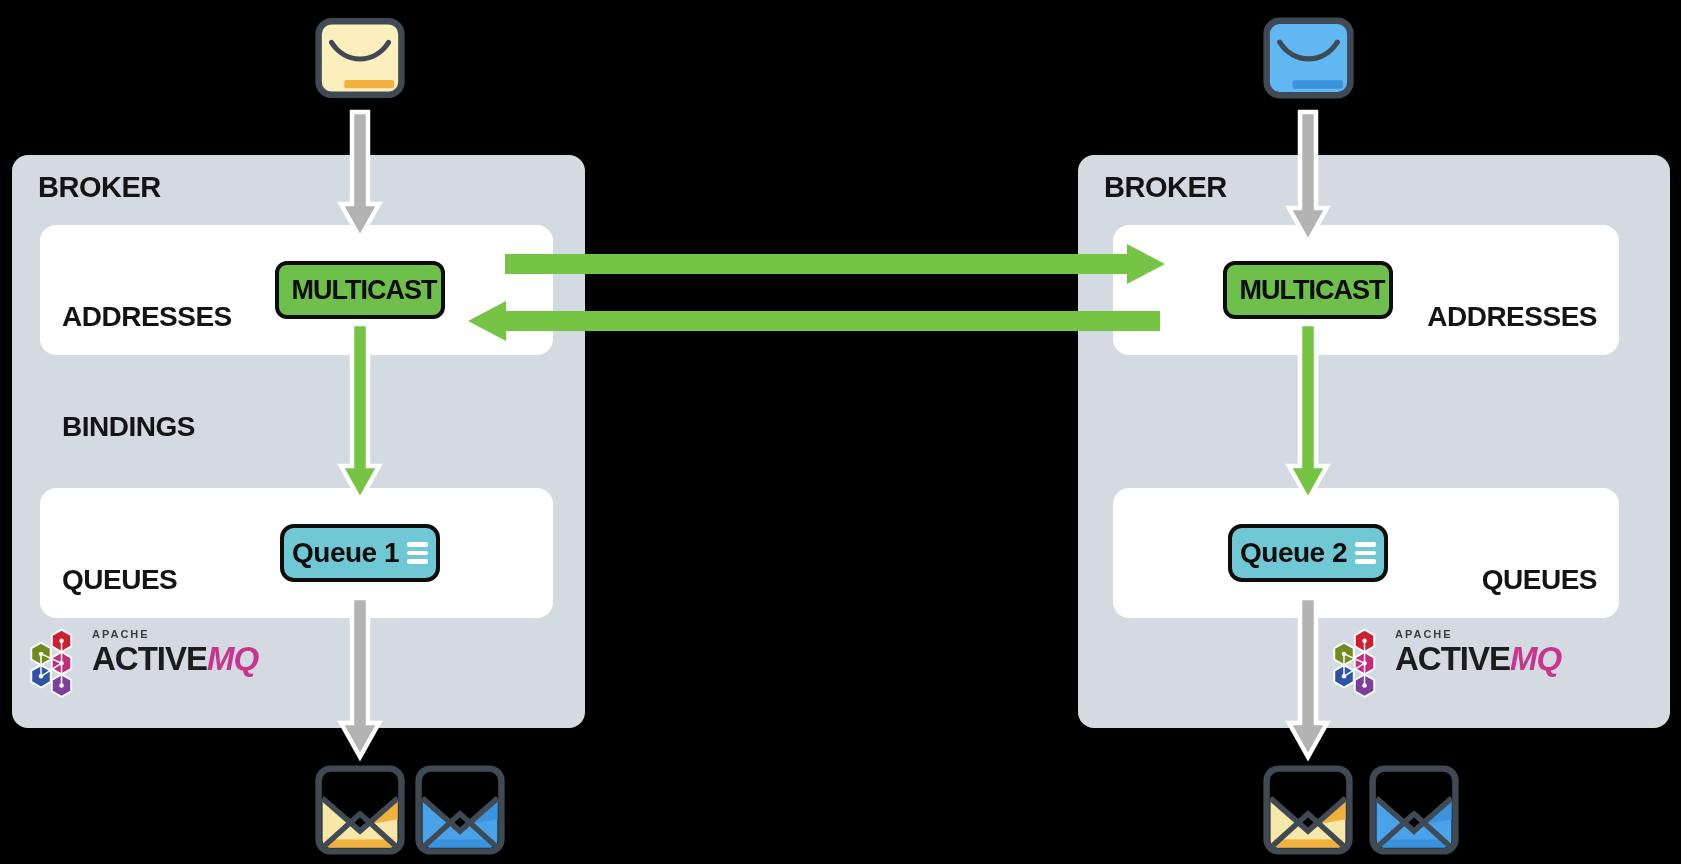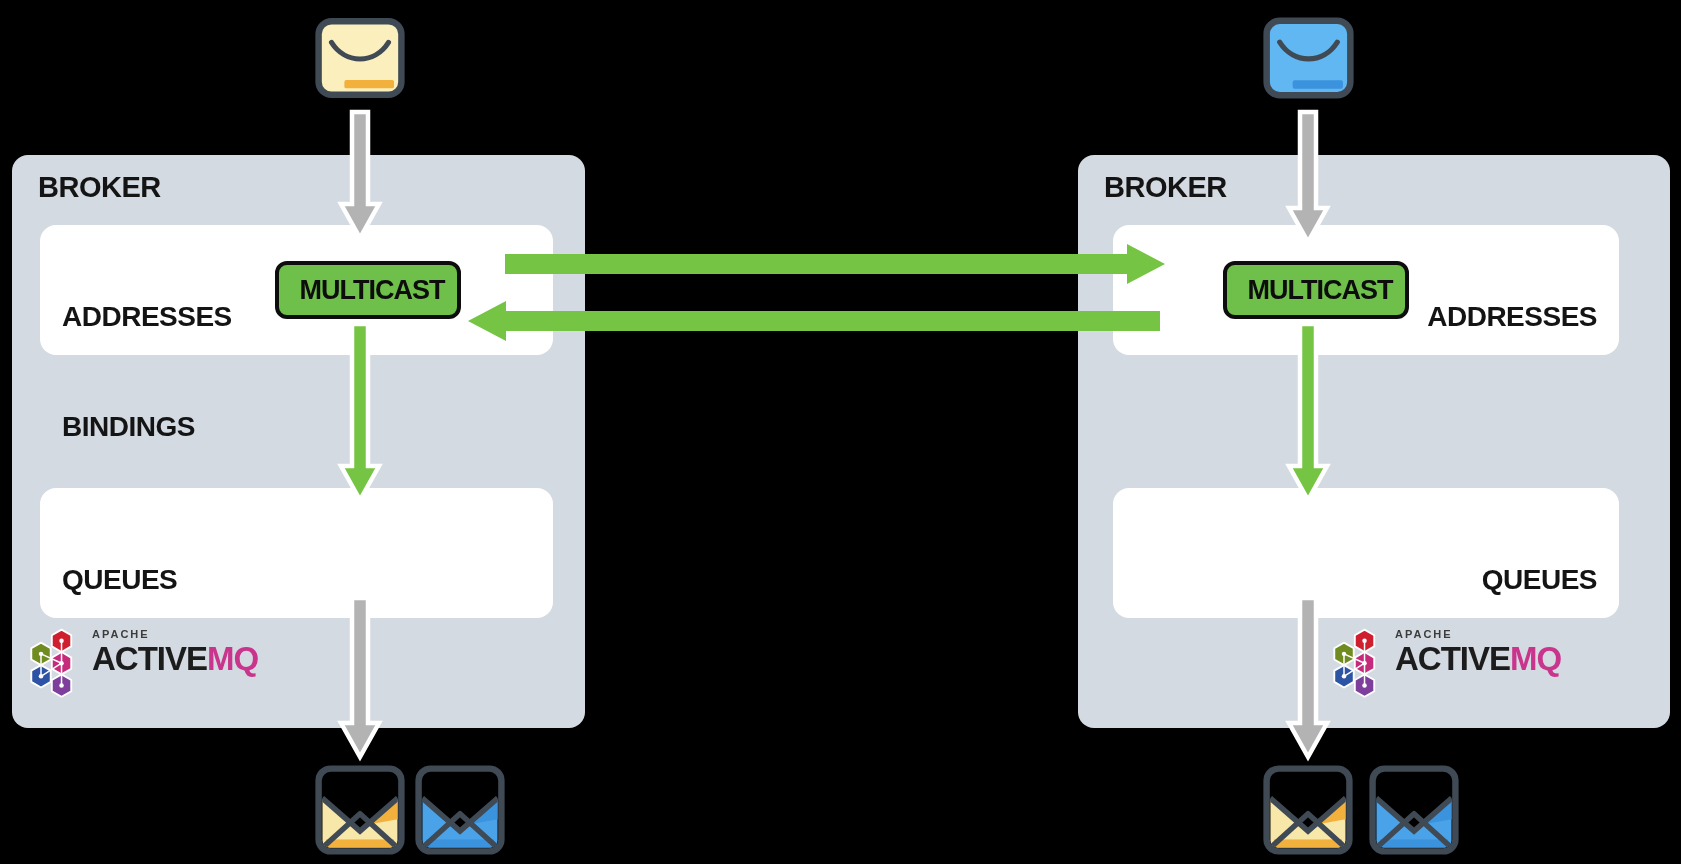--- a/index.html
+++ b/index.html
@@ -22,38 +22,38 @@
   .panel-label { position:absolute; top:50%; transform:translateY(-50%); font-size:28px;
                  font-weight:700; letter-spacing:-0.5px; color:var(--text_dark,#141414); white-space:nowrap;margin-top:27px; }
   .broker-left  .panel-label { left:22px; }
   .broker-right .panel-label { right:22px; }
 
   .bindings-label { position:absolute; left:50px; top:256px; font-size:28px; font-weight:700;
                     letter-spacing:-0.5px; color:var(--text_dark,#141414);text-align:right; }
 
   .node { position:absolute; height:58px; display:flex; align-items:center; justify-content:center;
           border:4px solid #0d0d0d; box-sizing:border-box; font-weight:700; color:#0d0d0d; white-space:nowrap; }
-  .node.green { background:var(--node_green,#6ec04b); border-radius:12px; width:186px; top:36px;
+  .node.green { background:var(--node_green,#6ec04b); border-radius:12px; width:170px; top:36px;
                 font-size:27px; letter-spacing:-1px;padding-left:8px; }
   .node.teal  { background:var(--node_teal,#6fc8d3); border-radius:14px; width:160px; top:36px;
                 font-size:28px; letter-spacing:-0.5px; gap:8px; }
   .broker-left  .node.green { left:235px; }
   .broker-right .node.green { left:110px; }
   .broker-left  .node.teal  { left:240px; }
   .broker-right .node.teal  { left:115px; }
 
   .menu-icon { display:flex; flex-direction:column; gap:4px; }
   .menu-icon i { display:block; width:21px; height:4.5px; background:#fff; border-radius:2px; }
 
   .logo { position:absolute; display:flex; gap:9px; }
   .broker-left  .logo { left:15px;  top:473px; }
   .broker-right .logo { left:252px; top:473px; }
   .logo-apache { font-size:11px; letter-spacing:2px; font-weight:700; color:#3c3c3c; margin-bottom:2px; }
   .logo-name { font-size:33px; font-weight:700; letter-spacing:-1px; line-height:1; color:#1c1c1c; }
-  .logo-name .mq { color:var(--logo_pink,#c9348c); }
+  .logo-name .mq { color:var(--logo_pink,#c9348c);font-style:italic; }
 
   .env { position:absolute; }
   .env-producer-left  { left:314px;  top:16px; width:92px; height:84px; }
   .env-producer-right { left:1262px; top:16px; width:93px; height:84px; }
   .env-consumer { top:763px; width:92px; height:94px; }
   .env-cl1 { left:314px; }  .env-cl2 { left:414px; }
   .env-cr1 { left:1262px; } .env-cr2 { left:1368px; }
 
   .env-body-y { fill:var(--env_yellow,#fbf0bd); }
   .env-body-b { fill:var(--env_blue,#61b7f2); }
@@ -97,20 +97,28 @@
 
     <div class="panel addresses">
       <div class="panel-label">ADDRESSES</div>
       <div class="node green">MULTICAST</div>
     </div>
 
     <div class="bindings-label">BINDINGS</div>
 
     <div class="panel queues">
       <div class="panel-label">QUEUES</div>
+      <div class="node teal">
+        <span>Queue 1</span>
+        <span class="menu-icon">
+            <i></i>
+            <i></i>
+            <i></i>
+          </span>
+      </div>
     </div>
 
     <div class="logo">
       <svg width="56" height="76" viewBox="0 0 60 80">
         <g stroke="#fff" stroke-width="2" stroke-linejoin="round">
           <polygon points="37,1 47.4,7 47.4,19 37,25 26.6,19 26.6,7" fill="#cf1f2f"></polygon>
           <polygon points="15,15 25.4,21 25.4,33 15,39 4.6,33 4.6,21" fill="#708b1f"></polygon>
           <polygon points="37,25 47.4,31 47.4,43 37,49 26.6,43 26.6,31" fill="#c62b7b"></polygon>
           <polygon points="15,39 25.4,45 25.4,57 15,63 4.6,57 4.6,45" fill="#2d53a5"></polygon>
           <polygon points="37,49 47.4,55 47.4,67 37,73 26.6,67 26.6,55" fill="#7e3f9c"></polygon>
@@ -140,20 +148,28 @@
   <div class="broker broker-right">
     <div class="broker-title">BROKER</div>
 
     <div class="panel addresses">
       <div class="panel-label">ADDRESSES</div>
       <div class="node green">MULTICAST</div>
     </div>
 
     <div class="panel queues">
       <div class="panel-label">QUEUES</div>
+      <div class="node teal">
+        <span>Queue 2</span>
+        <span class="menu-icon">
+            <i></i>
+            <i></i>
+            <i></i>
+          </span>
+      </div>
     </div>
 
     <div class="logo">
       <svg width="56" height="76" viewBox="0 0 60 80">
         <g stroke="#fff" stroke-width="2" stroke-linejoin="round">
           <polygon points="37,1 47.4,7 47.4,19 37,25 26.6,19 26.6,7" fill="#cf1f2f"></polygon>
           <polygon points="15,15 25.4,21 25.4,33 15,39 4.6,33 4.6,21" fill="#708b1f"></polygon>
           <polygon points="37,25 47.4,31 47.4,43 37,49 26.6,43 26.6,31" fill="#c62b7b"></polygon>
           <polygon points="15,39 25.4,45 25.4,57 15,63 4.6,57 4.6,45" fill="#2d53a5"></polygon>
           <polygon points="37,49 47.4,55 47.4,67 37,73 26.6,67 26.6,55" fill="#7e3f9c"></polygon>

